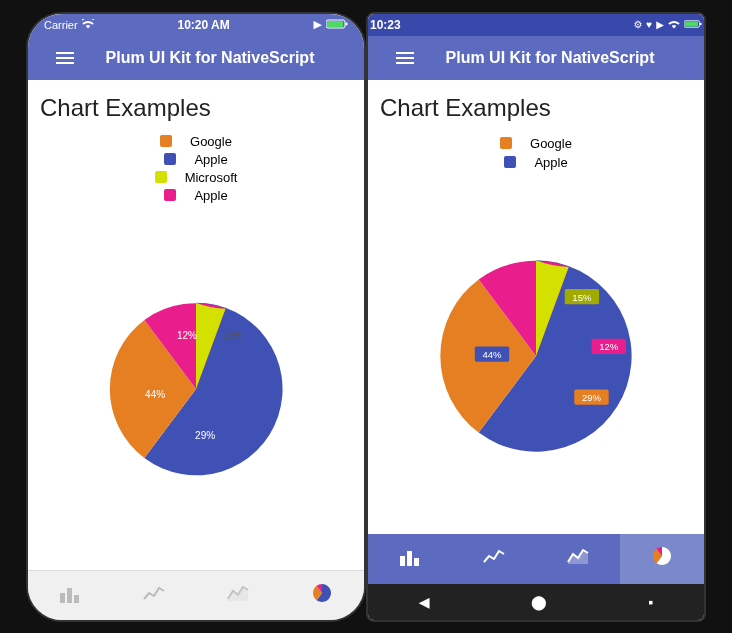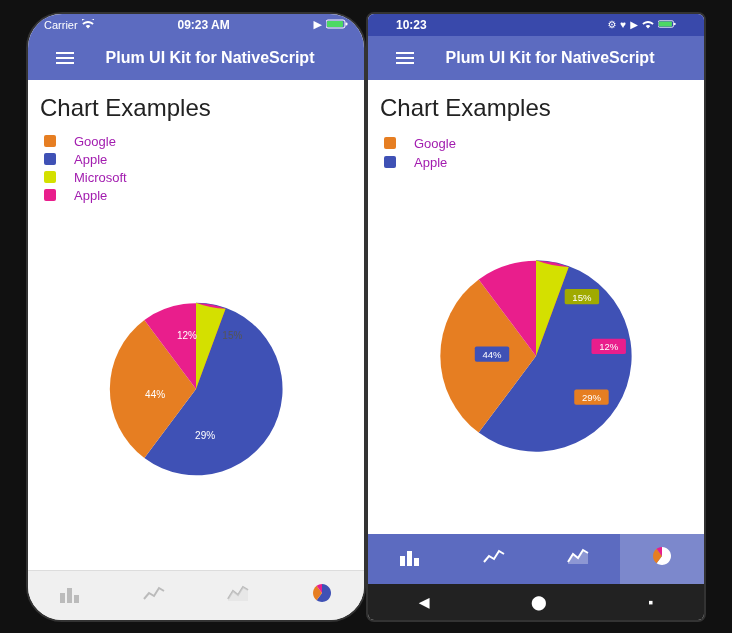--- a/index.html
+++ b/index.html
@@ -49,21 +49,21 @@
       padding: 4px 16px;
       height: 22px;
     }
     .status-bar-android {
       background: #3949ab;
       color: white;
       font-size: 11px;
       display: flex;
       justify-content: space-between;
       align-items: center;
-      padding: 2px 28px;
+      padding: 2px 2px;
       height: 22px;
     }
     .status-left { display: flex; align-items: center; gap: 4px; }
     .status-right { display: flex; align-items: center; gap: 4px; }
     .nav-bar {
       background: #5c6bc0;
       color: white;
       display: flex;
       align-items: center;
       padding: 0 28px;
@@ -106,21 +106,22 @@
       padding: 6px 16px;
       display: flex;
       flex-direction: column;
       gap: 3px;
     }
     .legend-item {
       display: flex;
       align-items: center;
       gap: 18px;
       font-size: 13px;
-      color: #a21caf;
+      color: #000000;
+      justify-content: center;
     }
     .legend-dot {
       width: 12px;
       height: 12px;
       border-radius: 2px;
       flex-shrink: 0;
     }
     .chart-area {
       flex: 1;
       display: flex;
@@ -184,21 +185,21 @@
 
     <div class="status-bar-ios">
       <div class="status-left">
         <span>Carrier</span>
         <span>
           <svg width="12" height="10" viewBox="0 0 12 10">
               <path d="M6 2C3.8 2 1.8 2.9 0.3 4.4L1.7 5.8C2.8 4.7 4.3 4 6 4s3.2.7 4.3 1.8l1.4-1.4C10.2 2.9 8.2 2 6 2zm0 4c-.9 0-1.7.3-2.3.9L6 9.5l2.3-2.6C7.7 6.3 6.9 6 6 6zm0-8C2.7 -2 -0.6-.5-3 2l1.4 1.4C.6.6 3.2-.5 6-.5s5.4 1.1 7.6 2.9L15 1C12.6-.5 9.3-2 6-2z" fill="white"></path>
             </svg>
         </span>
       </div>
-      <span style="font-weight:600;font-size:12px;">09:23 AM</span>
+      <span style="font-weight:600;font-size:12px;">10:20 AM</span>
       <div class="status-right">
         <span>▶</span>
         <span>
           <svg width="22" height="10" viewBox="0 0 22 10">
               <rect x="0" y="1" width="19" height="8" rx="2" fill="none" stroke="white" stroke-width="1"></rect>
               <rect x="19.5" y="3.5" width="2" height="3" rx="1" fill="white"></rect>
               <rect x="1" y="2" width="16" height="6" rx="1" fill="#4cd964"></rect>
             </svg>
         </span>
       </div>

